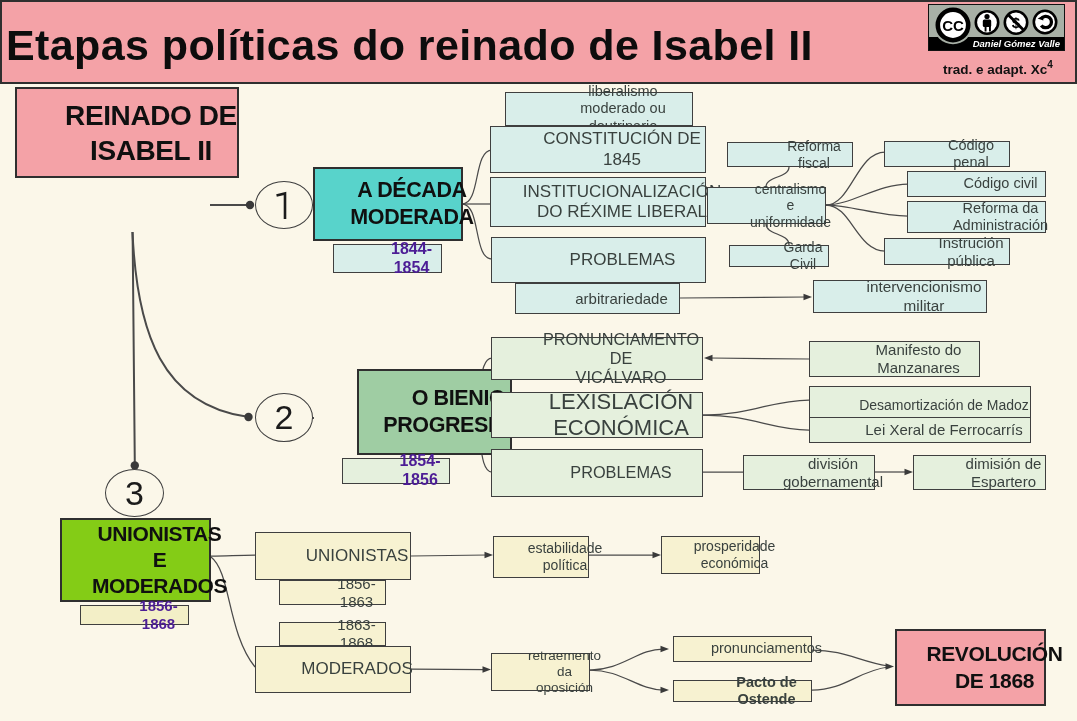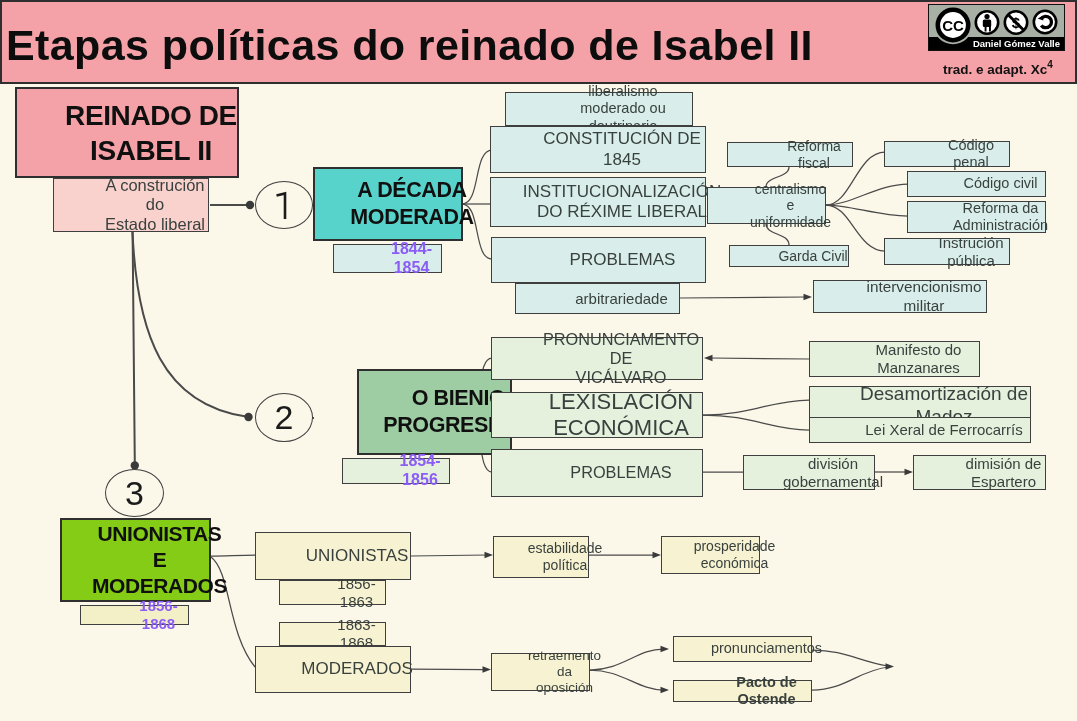--- a/index.html
+++ b/index.html
@@ -11,21 +11,21 @@
   .disp{font-weight:bold;color:#101010;letter-spacing:-0.4px;line-height:1.25;}
   .pink{background:#f4a2a7;}
   .lpink{background:#f9d1cd;}
   .teal{background:#58d3cb;}
   .lteal{background:#d9eeea;}
   .green{background:#9fcda3;margin-left:44px;}
   .lgreen{background:#e5f0dd;}
   .khaki{background:#84cc16;}
   .lkhaki{background:#f3efc7;}
   .cream{background:#f7f2d1;}
-  .bold{font-weight:bold;color:#8b5cf6;}
+  .bold{font-weight:bold;color:#4c1d95;}
   svg.lines{position:absolute;left:0;top:0;}
   .circ{position:absolute;box-sizing:border-box;background:#fbf7e9;border:1.4px solid #3f3f3f;
         border-radius:50%;display:flex;align-items:center;justify-content:center;
         font-size:34px;color:#1b1b1b;font-weight:400;}
 </style>
 </head>
 <body>
 <div class="stage">
 
 <svg class="lines" width="1077" height="721" viewBox="0 0 1077 721" fill="none" stroke="#4a4a4a" stroke-width="1.25">
@@ -93,21 +93,21 @@
   <path d="M812,690 C845,690 858,671 888,667"></path>
   <path d="M894,666.5 L885.5,663.3 L885.5,669.7 Z" fill="#3a3a3a" stroke="none"></path>
 </svg>
 
 <div class="b pink thick" style="left:0;top:0;width:1077px;height:84px;justify-content:flex-start;"></div>
 <div style="position:absolute;left:6px;top:21px;font-family:'Liberation Sans',sans-serif;font-weight:bold;
      font-size:43px;color:#0d0d0d;letter-spacing:0.4px;">Etapas políticas do reinado de Isabel II</div>
 
 <div style="position:absolute;left:928px;top:4px;width:137px;height:47px;background:#a8b0a6;border:1.6px solid #111;box-sizing:border-box;">
   <div style="position:absolute;left:0;bottom:0;width:100%;height:13.5px;background:#000;"></div>
-  <div style="position:absolute;right:4px;bottom:1px;color:#fff;font-size:9.5px;font-weight:bold;font-family:'Liberation Sans',sans-serif;">Daniel Gómez Valle</div>
+  <div style="position:absolute;right:4px;bottom:1px;color:#fff;font-size:9.5px;font-weight:bold;font-family:'Liberation Sans',sans-serif;font-style:italic;">Daniel Gómez Valle</div>
   <svg width="134" height="44" viewBox="0 0 134 44" style="position:absolute;left:0;top:0;">
 
     <circle cx="24" cy="20" r="19.3" fill="#a8b0a6"></circle>
     <circle cx="24" cy="20" r="15.2" fill="#fff" stroke="#000" stroke-width="4.6"></circle>
     <text x="24" y="25.5" font-family="Liberation Sans" font-size="15" font-weight="bold" text-anchor="middle" fill="#000">CC</text>
 
     <circle cx="58" cy="17.5" r="11.2" fill="#fff" stroke="#000" stroke-width="2.6"></circle>
     <circle cx="58" cy="11.5" r="2.6" fill="#000"></circle>
     <rect x="53.8" y="14.5" width="8.4" height="7.5" rx="1.5" fill="#000"></rect>
     <rect x="55.6" y="20" width="1.9" height="6.5" fill="#000"></rect>
@@ -118,66 +118,66 @@
     <line x1="79.2" y1="9.7" x2="94.8" y2="25.3" stroke="#000" stroke-width="2.8"></line>
 
     <circle cx="116" cy="17" r="11.2" fill="#fff" stroke="#000" stroke-width="2.6"></circle>
     <path d="M112.2,20.4 A5.7,5.7 0 1 0 112.2,13.6" stroke="#000" stroke-width="3.3" fill="none"></path>
     <path d="M108.6,13.4 L114.3,10.8 L114.3,15.6 Z" fill="#000"></path>
   </svg>
 </div>
 <div style="position:absolute;left:928px;top:59px;width:140px;text-align:center;font-weight:bold;font-size:13.5px;color:#111;">trad. e adapt. Xc<sup style="font-size:10px;">4</sup></div>
 
 <div class="b pink thick disp" style="left:15px;top:87px;width:224px;height:91px;font-size:28px;">REINADO DE<br>ISABEL II</div>
-<div class="b lpink" style="left:53px;top:178px;width:156px;height:54px;font-size:16.5px;">A construción do<br>Estado liberal</div>
 
 <div class="circ" style="left:255px;top:181px;width:58px;height:48px;">
       <svg width="55" height="45" viewBox="0 0 55 45">
         <path d="M19.5,12.5 L28,10.5 L28,36" fill="none" stroke="#1b1b1b" stroke-width="2.6"></path>
       </svg>
     </div>
 <div class="circ" style="left:255px;top:393px;width:58px;height:49px;">2</div>
 <div class="circ" style="left:105px;top:469px;width:59px;height:48px;">3</div>
 
 <div class="b teal thick disp" style="left:313px;top:167px;width:150px;height:74px;font-size:21.5px;">A DÉCADA<br>MODERADA</div>
 <div class="b lteal bold" style="left:333px;top:244px;width:109px;height:29px;font-size:16px;">1844-1854</div>
 
 <div class="b lteal" style="left:505px;top:92px;width:188px;height:34px;font-size:14.5px;">liberalismo moderado ou<br>doutrinario</div>
 <div class="b lteal" style="left:490px;top:126px;width:216px;height:47px;font-size:17px;">CONSTITUCIÓN DE 1845</div>
 <div class="b lteal" style="left:490px;top:177px;width:216px;height:50px;font-size:17px;">INSTITUCIONALIZACIÓN<br>DO RÉXIME LIBERAL</div>
 <div class="b lteal" style="left:491px;top:237px;width:215px;height:46px;font-size:17px;">PROBLEMAS</div>
 <div class="b lteal" style="left:515px;top:283px;width:165px;height:31px;font-size:15px;">arbitrariedade</div>
 <div class="b lteal" style="left:727px;top:142px;width:126px;height:25px;font-size:14px;">Reforma fiscal</div>
 <div class="b lteal" style="left:707px;top:187px;width:119px;height:37px;font-size:14px;">centralismo e<br>uniformidade</div>
-<div class="b lteal" style="left:729px;top:245px;width:120px;height:22px;font-size:14px;">Garda Civil</div>
+<div class="b lteal" style="left:729px;top:245px;width:100px;height:22px;font-size:14px;">Garda Civil</div>
 <div class="b lteal" style="left:884px;top:141px;width:126px;height:26px;font-size:14.5px;">Código penal</div>
 <div class="b lteal" style="left:907px;top:171px;width:139px;height:26px;font-size:14.5px;">Código civil</div>
 <div class="b lteal" style="left:907px;top:201px;width:139px;height:32px;font-size:14.5px;">Reforma da<br>Administración</div>
 <div class="b lteal" style="left:884px;top:238px;width:126px;height:27px;font-size:15px;">Instrución pública</div>
 <div class="b lteal" style="left:813px;top:280px;width:174px;height:33px;font-size:15.3px;">intervencionismo militar</div>
 
 <div class="b green thick disp" style="left:313px;top:369px;width:155px;height:86px;font-size:21.5px;">O BIENIO<br>PROGRESISTA</div>
 <div class="b lgreen bold" style="left:342px;top:458px;width:108px;height:26px;font-size:16px;">1854-1856</div>
 
 <div class="b lgreen" style="left:491px;top:337px;width:212px;height:43px;font-size:16.3px;">PRONUNCIAMENTO DE<br>VICÁLVARO</div>
 <div class="b lgreen" style="left:491px;top:392px;width:212px;height:46px;font-size:22px;">LEXISLACIÓN<br>ECONÓMICA</div>
 <div class="b lgreen" style="left:491px;top:449px;width:212px;height:48px;font-size:16.3px;">PROBLEMAS</div>
 <div class="b lgreen" style="left:809px;top:341px;width:171px;height:36px;font-size:15px;">Manifesto do<br>Manzanares</div>
-<div class="b lgreen" style="left:809px;top:386px;width:222px;height:39px;font-size:19px;">Desamortización de Madoz</div>
+<div class="b lgreen" style="left:809px;top:386px;width:222px;height:39px;font-size:14px;">Desamortización de Madoz</div>
 <div class="b lgreen" style="left:809px;top:417px;width:222px;height:26px;font-size:15px;">Lei Xeral de Ferrocarrís</div>
 <div class="b lgreen" style="left:743px;top:455px;width:132px;height:35px;font-size:15px;">división<br>gobernamental</div>
 <div class="b lgreen" style="left:913px;top:455px;width:133px;height:35px;font-size:15px;">dimisión de<br>Espartero</div>
 
 <div class="b khaki thick disp" style="left:60px;top:518px;width:151px;height:84px;font-size:21px;">UNIONISTAS E<br>MODERADOS</div>
 <div class="b lkhaki bold" style="left:80px;top:605px;width:109px;height:20px;font-size:15px;">1856-1868</div>
 
 <div class="b cream" style="left:255px;top:532px;width:156px;height:48px;font-size:17px;">UNIONISTAS</div>
 <div class="b cream" style="left:279px;top:580px;width:107px;height:25px;font-size:15px;">1856-1863</div>
 <div class="b cream" style="left:279px;top:622px;width:107px;height:24px;font-size:15px;">1863-1868</div>
 <div class="b cream" style="left:255px;top:646px;width:156px;height:47px;font-size:17px;">MODERADOS</div>
 <div class="b cream" style="left:493px;top:536px;width:96px;height:42px;font-size:14px;">estabilidade<br>política</div>
 <div class="b cream" style="left:661px;top:536px;width:99px;height:38px;font-size:14px;">prosperidade<br>económica</div>
 <div class="b cream" style="left:491px;top:653px;width:99px;height:38px;font-size:13.5px;">retraemento da<br>oposición</div>
 <div class="b cream" style="left:673px;top:636px;width:139px;height:26px;font-size:14.5px;">pronunciamentos</div>
 <div class="b cream" style="left:673px;top:680px;width:139px;height:22px;font-size:14.5px;font-weight:bold;">Pacto de Ostende</div>
 
+<div class="b pink thick disp" style="left:895px;top:629px;width:151px;height:77px;font-size:21px;">REVOLUCIÓN<br>DE 1868</div>
 
 </div>
 
 </body></html>

